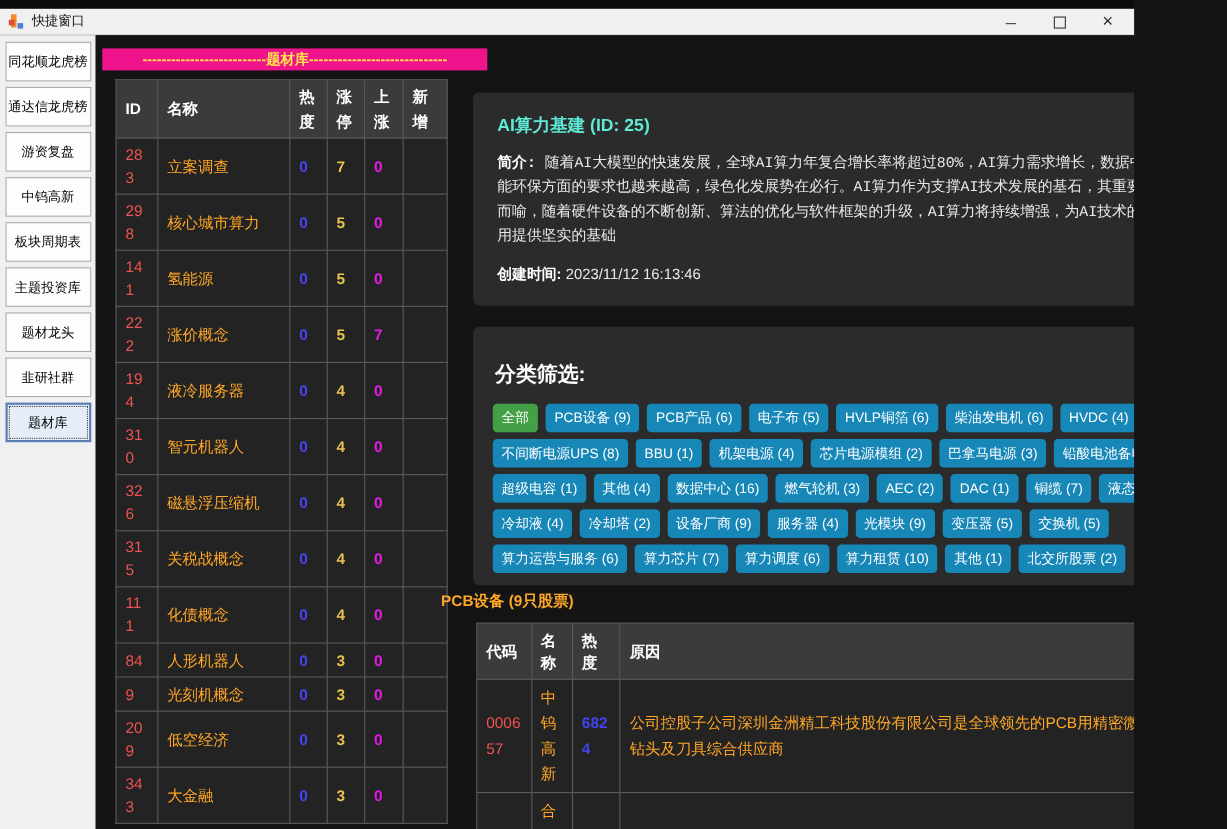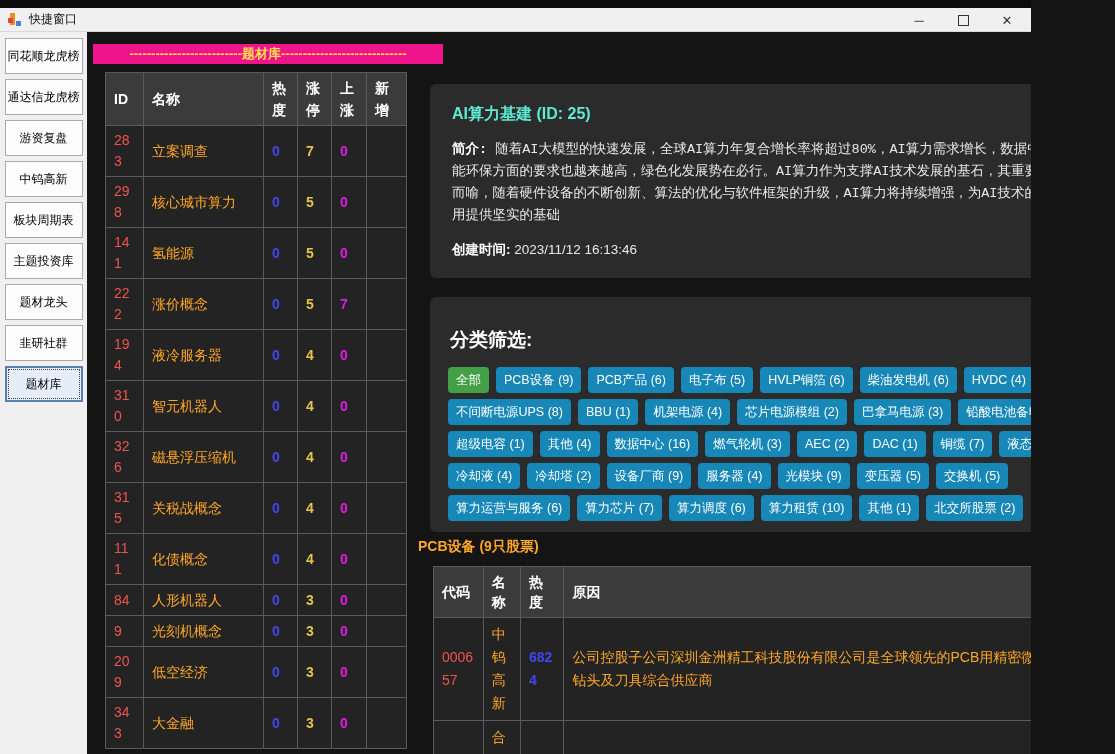--- a/index.html
+++ b/index.html
@@ -99,21 +99,21 @@
   .filter-label{font-size:19px;font-weight:bold;color:#fff;margin:12px 0 14px 2px;}
   .chips{display:flex;flex-wrap:wrap;gap:6px 7px;}
   .chip{
     background:var(--chip-bg,#1787b8);color:#fff;font-size:12.5px;
     padding:5px 8px;border-radius:4px;cursor:pointer;white-space:nowrap;line-height:16px;
   }
   .chip.active{background:var(--chip-active-bg,#43a047);}
 
   
   .stock-title{
-    position:absolute;left:331px;top:506px;
+    position:absolute;left:314px;top:506px;
     color:var(--section-orange,#ffa726);font-size:14px;font-weight:bold;
   }
   .stock-table{
     position:absolute;left:346px;top:534px;width:673px;
     border-collapse:collapse;table-layout:fixed;background:#232323;
   }
   .stock-table th,.stock-table td{
     border:1px solid #5a5a5a;padding:5px 8px;font-size:14px;vertical-align:middle;
     word-break:break-all;text-align:left;
   }

